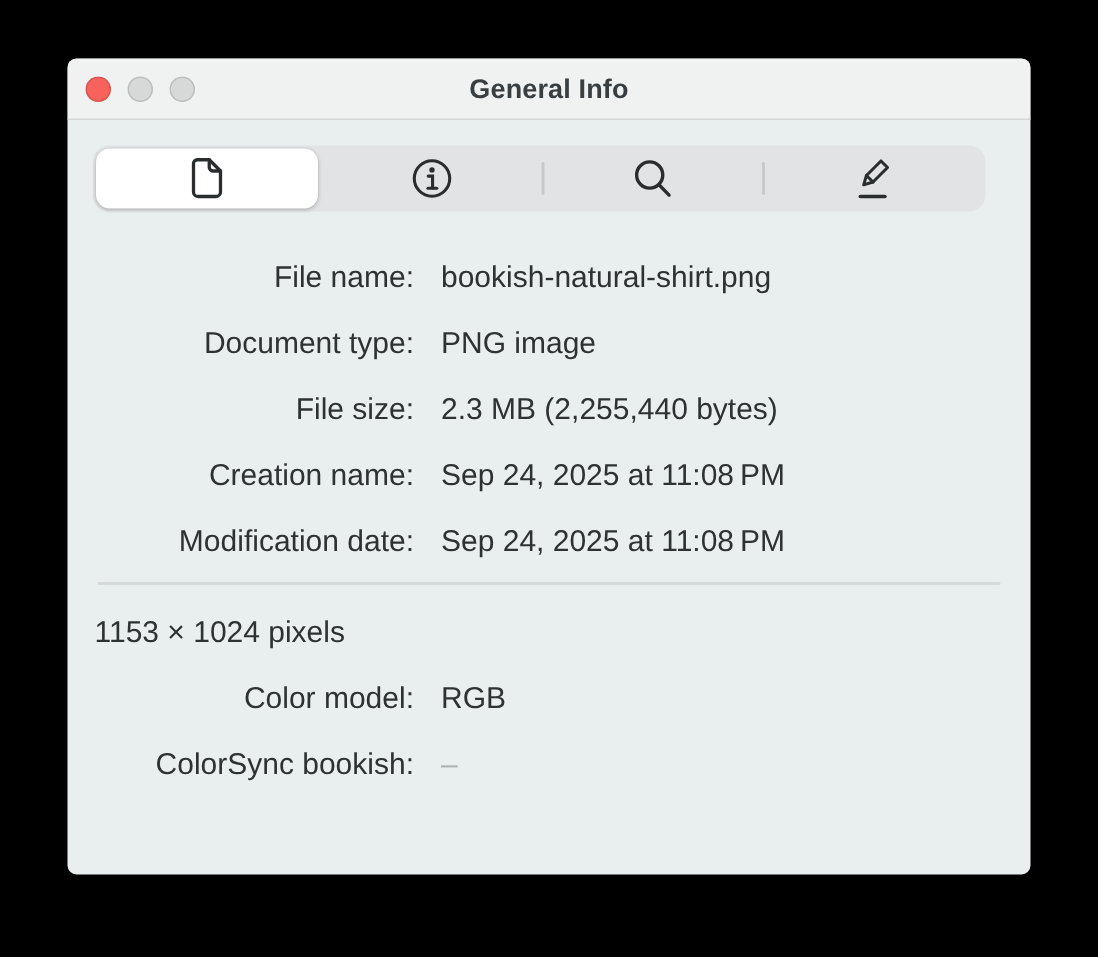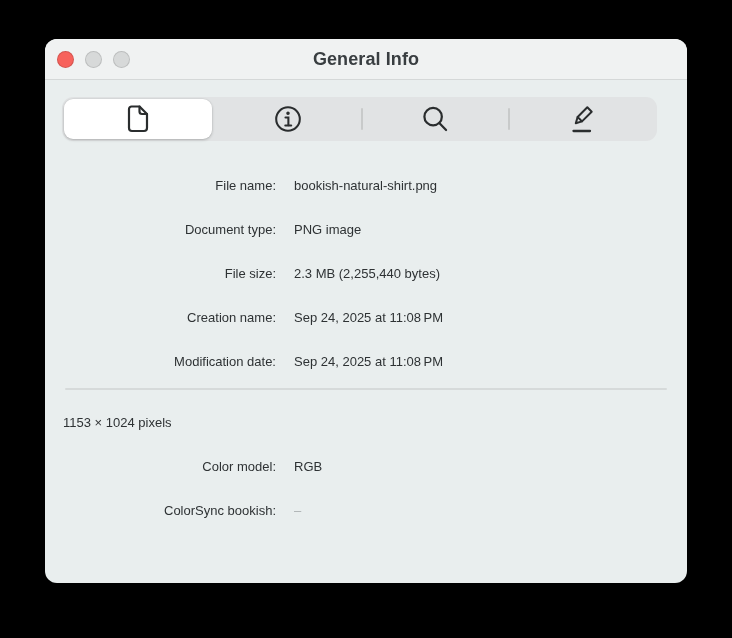--- a/index.html
+++ b/index.html
@@ -6,21 +6,21 @@
   body{
     width:732px;height:638px;
     background:#000;
     font-family:"Liberation Sans", sans-serif;
     position:relative;overflow:hidden;
   }
   .window{
     position:absolute;left:45px;top:39px;
     width:642px;height:544px;
     background:#e9eeee;
-    border-radius:12px;
+    border-radius:6px;
     overflow:hidden;
   }
   
   .titlebar{
     position:relative;height:40px;
     background:#f0f2f2;
     border-bottom:1.5px solid #d5d8d8;
     display:flex;align-items:center;justify-content:center;
   }
   .title{
@@ -53,21 +53,21 @@
     margin:2px;
     box-shadow:0 1px 3px rgba(0,0,0,.22), 0 0 0 0.5px rgba(0,0,0,.04);
   }
   .seg.sep::before{
     content:"";position:absolute;left:-1px;top:11px;bottom:11px;width:2px;
     background:#c8caca;border-radius:1px;
   }
   .seg svg{display:block;}
   
   .rows{position:absolute;left:0;right:0;top:124px;}
-  .row{height:44px;display:flex;align-items:center;font-size:13px;color:#2e3234;}
+  .row{height:44px;display:flex;align-items:center;font-size:20px;color:#2e3234;}
   .row .label{width:231px;text-align:right;flex:none;}
   .row .value{margin-left:18px;white-space:nowrap;text-align:center;}
   .row .value.muted{color:#abb0b2;}
   .divider{height:2px;background:#d6dada;margin:5px 20px 10px 20px;border-radius:1px;}
 </style>
 </head>
 <body>
 
 <div class="window">
 

